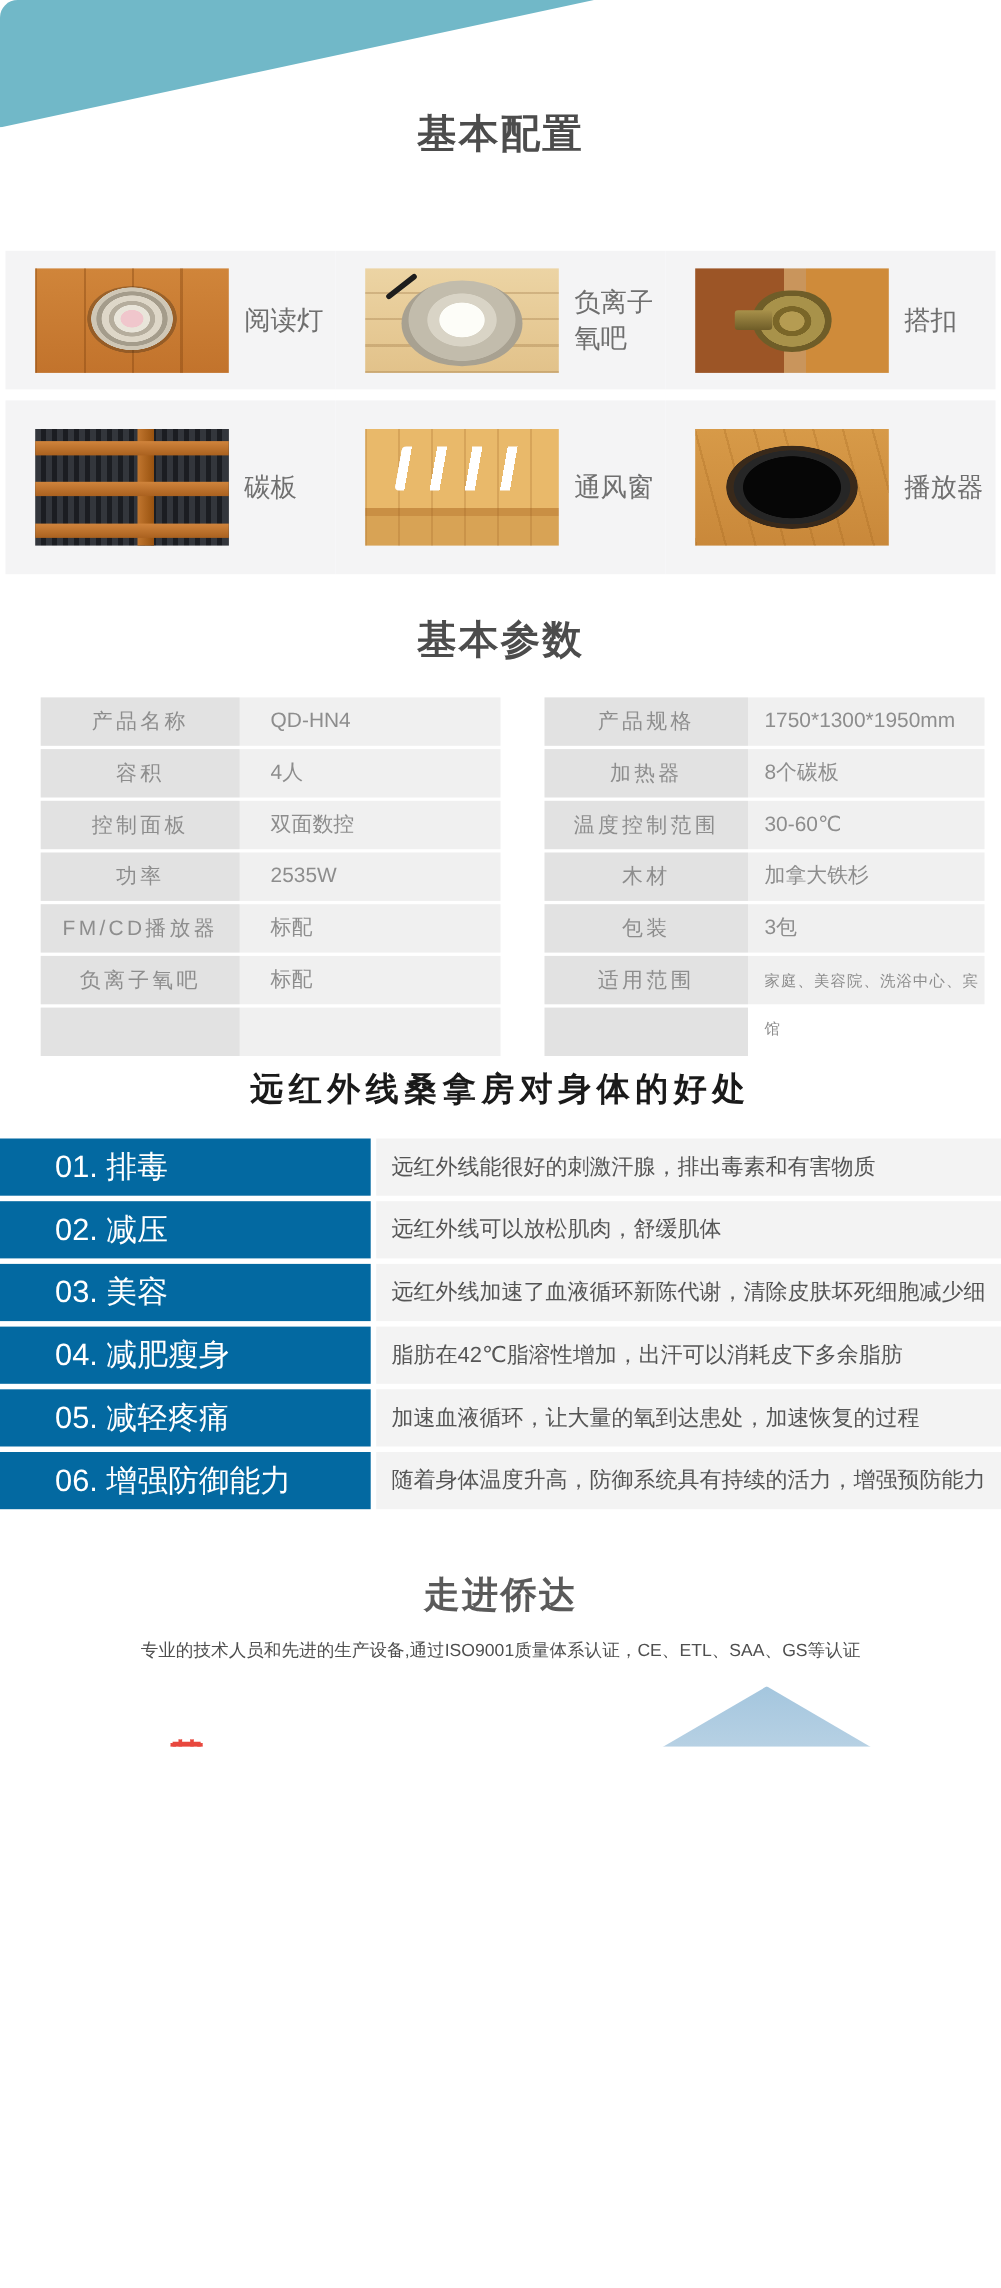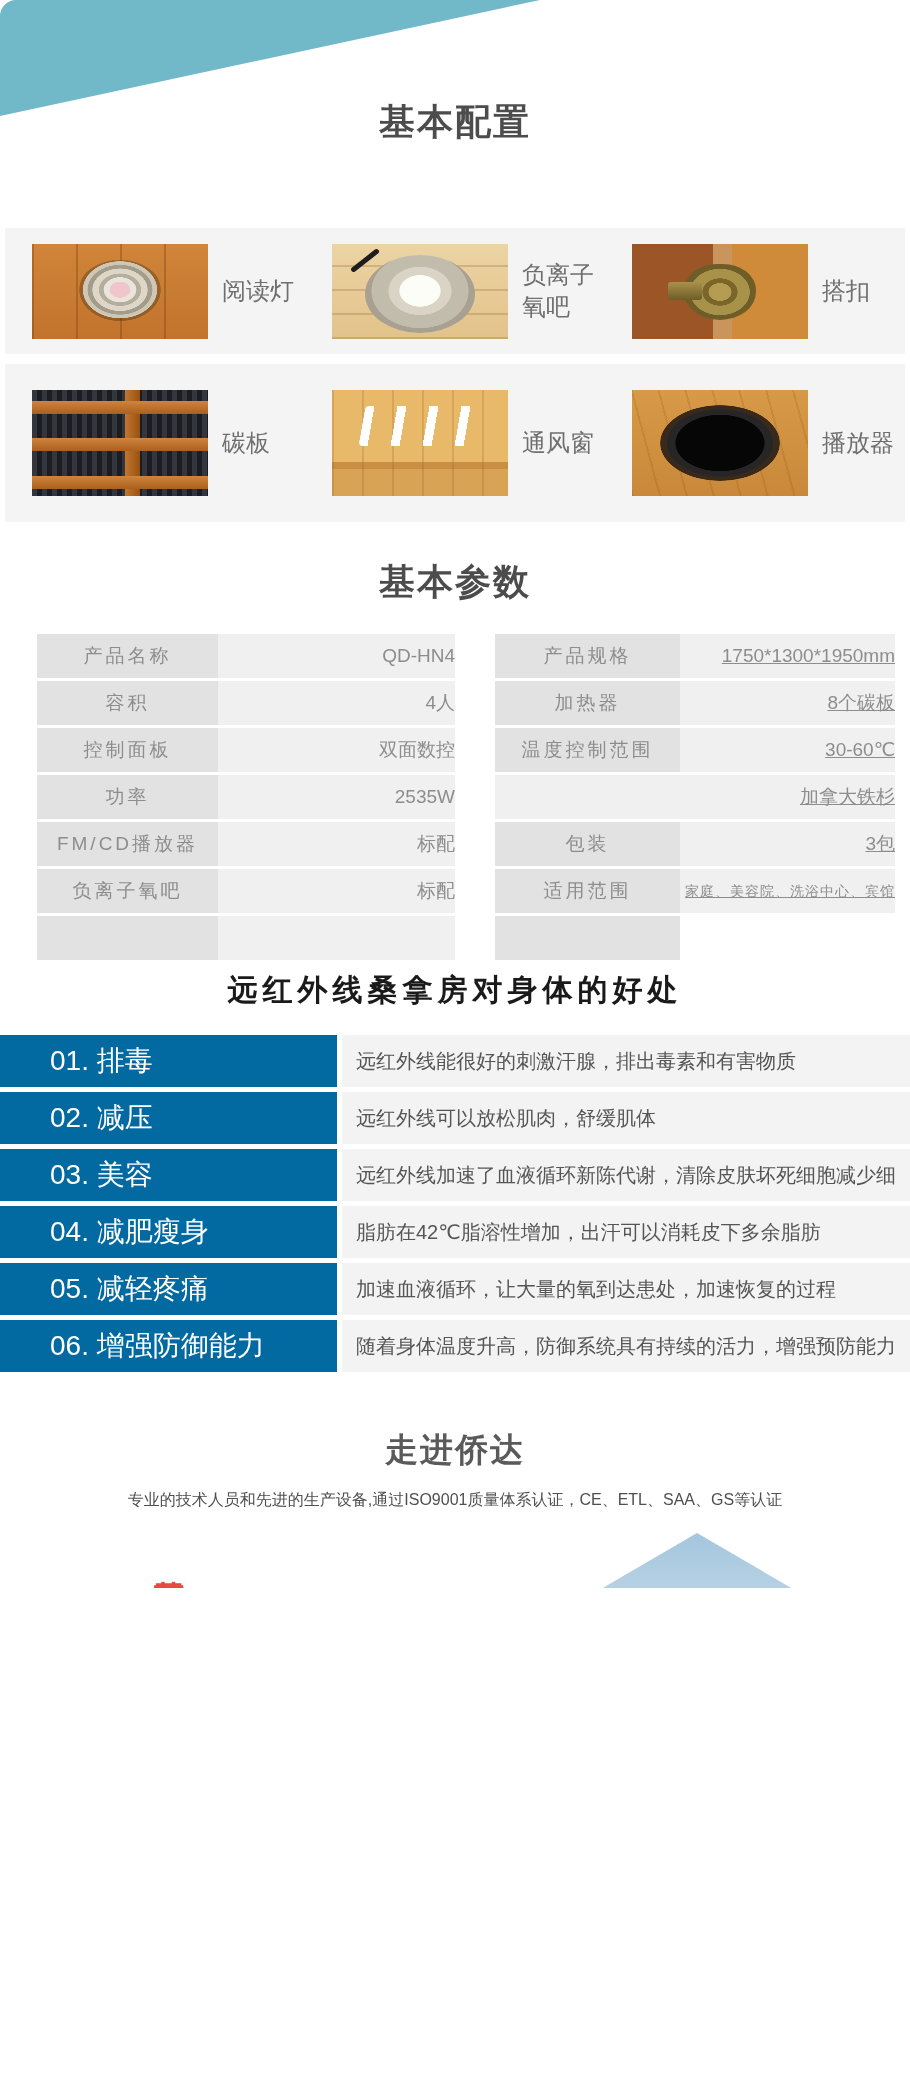--- a/index.html
+++ b/index.html
@@ -61,22 +61,22 @@
 
   
   .tbl{position:absolute;top:634px;}
   .tbl-l{left:37px;width:418px;}
   .tbl-r{left:495px;width:400px;}
   .trow{display:flex;height:44px;margin-bottom:3px;font-size:19px;color:#8d8d8d;}
   .tl{background:#e2e2e2;display:flex;align-items:center;justify-content:center;
       letter-spacing:3px;flex:none;}
   .tbl-l .tl{width:181px;}
   .tbl-r .tl{width:185px;}
-  .tv{background:#f0f0f0;flex:1;line-height:44px;padding-left:28px;text-align:right;}
-  .tbl-r .tv{padding-left:0;text-decoration:underline;}
+  .tv{background:#f0f0f0;flex:1;line-height:44px;padding-left:28px;}
+  .tbl-r .tv{padding-left:15px;}
   .tv.small{font-size:14px;letter-spacing:1px;}
   .tv.ghost{background:transparent;}
 
   
   .benefits{position:absolute;left:0;top:1035px;width:910px;}
   .ben-row{display:flex;height:52px;margin-bottom:5px;}
   .ben-label{width:337px;flex:none;background:#0369a1;color:#fff;font-size:28px;
              line-height:52px;padding-left:50px;box-sizing:border-box;margin-right:5px;}
   .ben-desc{flex:1;background:#f3f3f3;font-size:20px;color:#555;line-height:52px;padding-left:14px;}
 
@@ -217,20 +217,21 @@
     </div>
     <div class="trow">
       <div class="tl">加热器</div>
       <div class="tv">8个碳板</div>
     </div>
     <div class="trow">
       <div class="tl">温度控制范围</div>
       <div class="tv">30-60℃</div>
     </div>
     <div class="trow">
+      <div class="tl">木材</div>
       <div class="tv">加拿大铁杉</div>
     </div>
     <div class="trow">
       <div class="tl">包装</div>
       <div class="tv">3包</div>
     </div>
     <div class="trow">
       <div class="tl">适用范围</div>
       <div class="tv small">家庭、美容院、洗浴中心、宾馆</div>
     </div>

